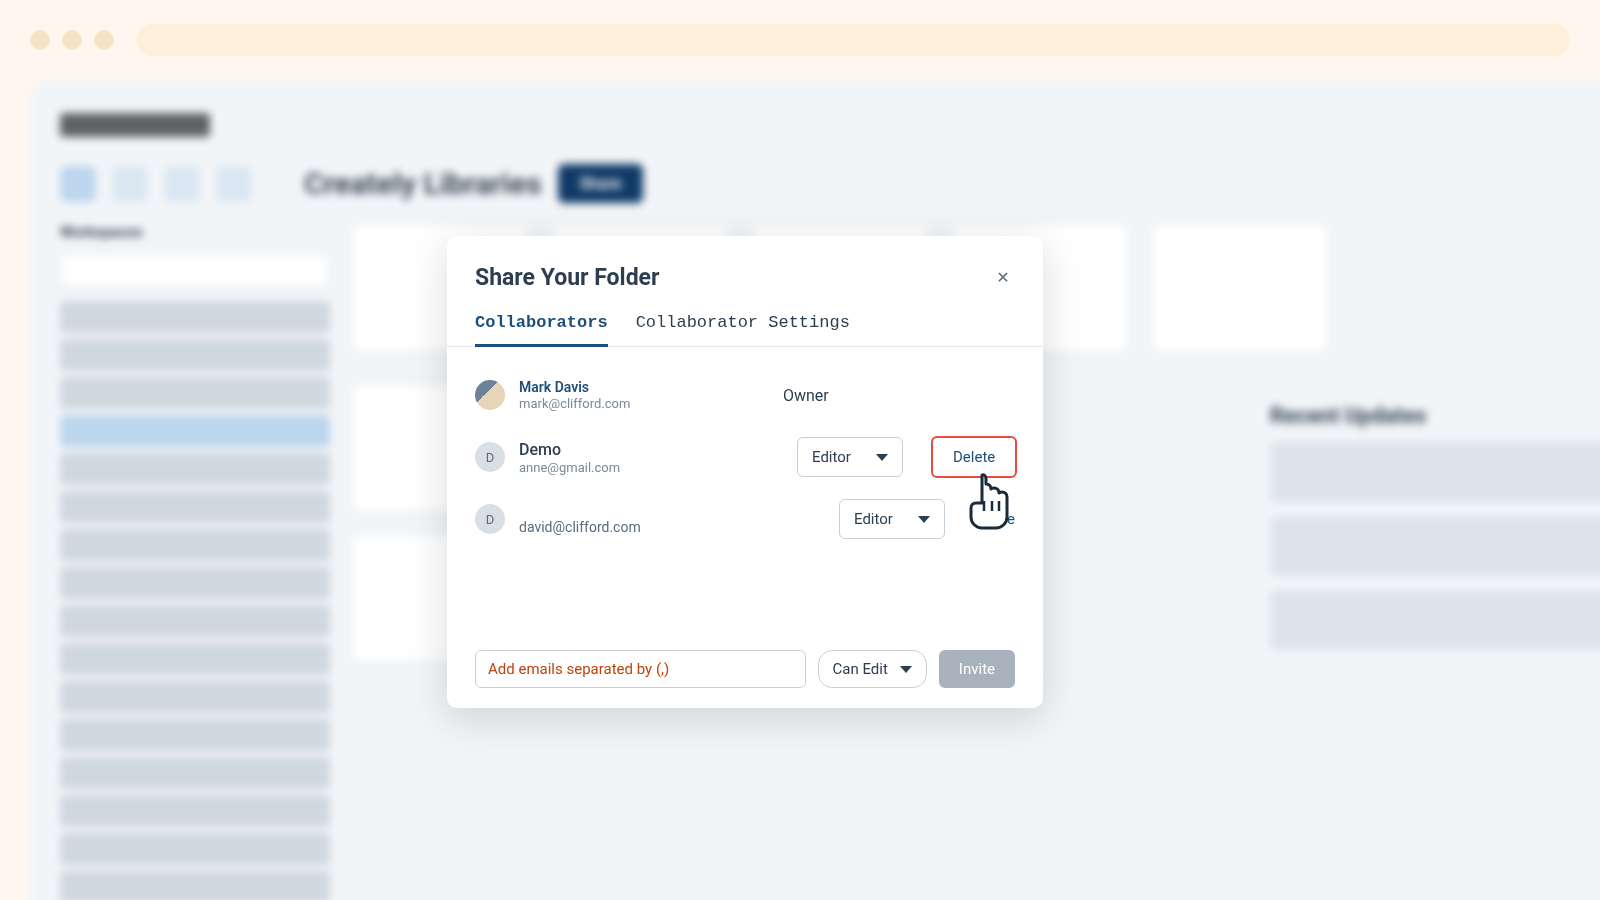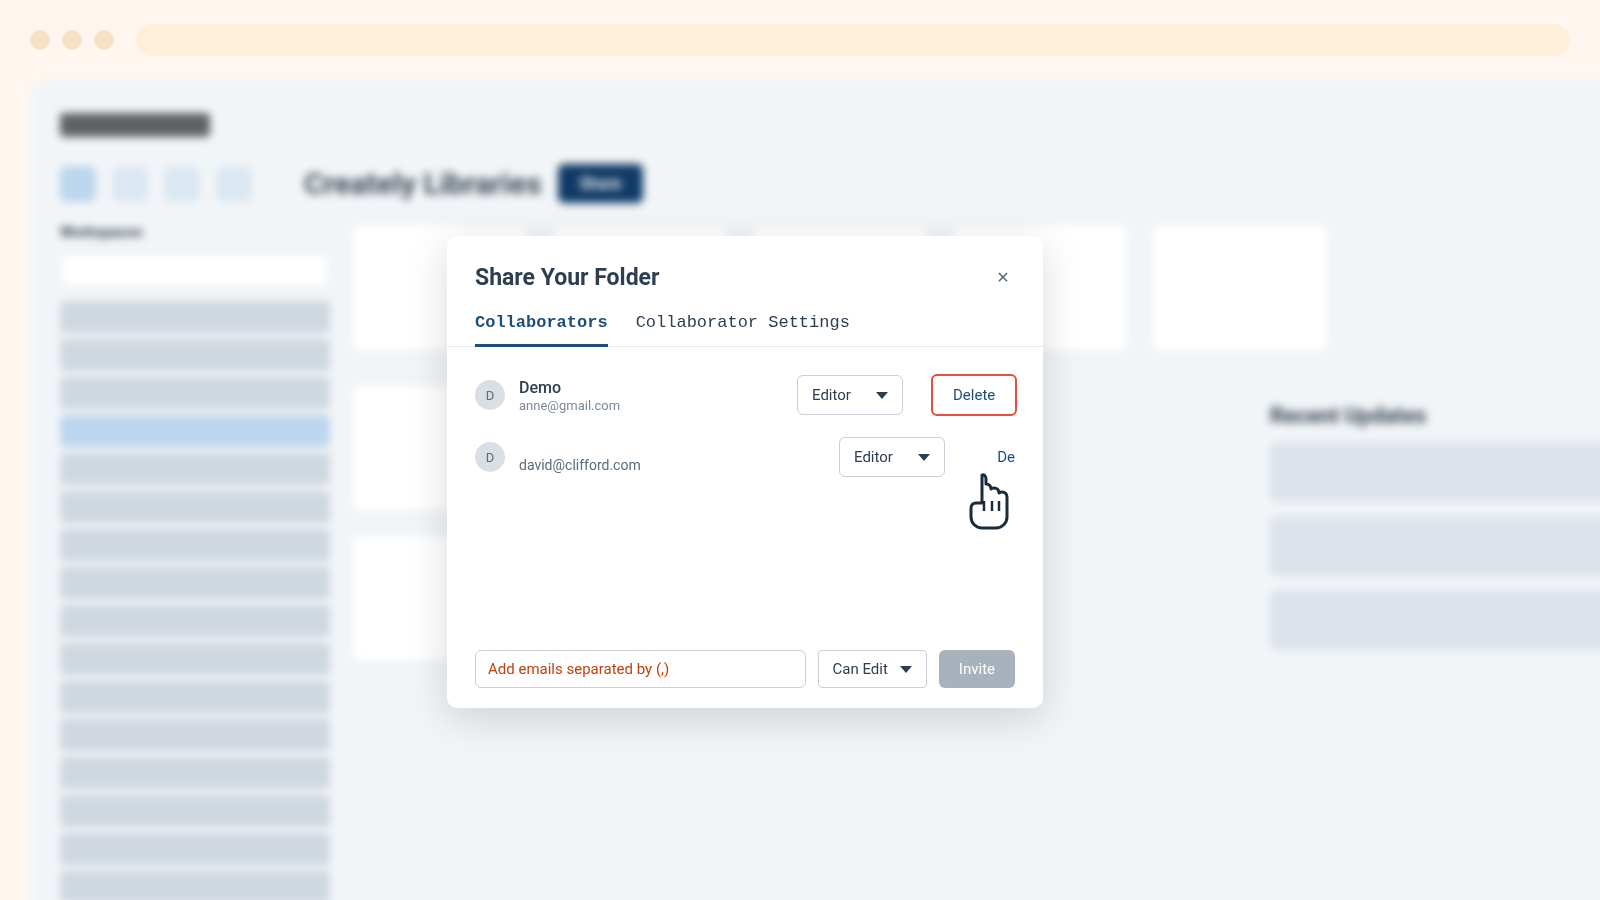--- a/index.html
+++ b/index.html
@@ -52,21 +52,21 @@
   .role{font-size:16px;color:#2c3e50;flex:0 0 150px;}
   .select{border:1px solid #c7d0d9;border-radius:6px;height:40px;padding:0 14px;display:flex;align-items:center;justify-content:space-between;width:106px;font-size:15px;color:#2c3e50;cursor:pointer;flex-shrink:0;}
   .caret{width:0;height:0;border-left:6px solid transparent;border-right:6px solid transparent;border-top:7px solid #2c3e50;}
   .gap{flex:1;}
   .del{font-size:15px;color:#1e4f7a;cursor:pointer;padding:10px 20px;border-radius:6px;}
   .del.hl{border:2px solid #e74c3c;}
   .invite{position:absolute;left:28px;right:28px;bottom:20px;}
   .inv-h{font-size:16px;color:#2c3e50;margin-bottom:12px;}
   .inv-row{display:flex;gap:12px;}
   .inv-input{flex:1;height:38px;border:1px solid #c7d0d9;border-radius:6px;padding:0 12px;font-size:15px;color:#c2410c;display:flex;align-items:center;}
-  .inv-sel{border:1px solid #c7d0d9;border-radius:4px;height:38px;padding:0 14px;display:flex;align-items:center;gap:12px;font-size:15px;color:#2c3e50;cursor:pointer;justify-content:center;}
+  .inv-sel{border:1px solid #c7d0d9;border-radius:14px;height:38px;padding:0 14px;display:flex;align-items:center;gap:12px;font-size:15px;color:#2c3e50;cursor:pointer;justify-content:center;}
   .inv-btn{background:#a7b2bd;color:#fff;border-radius:6px;height:38px;padding:2px 20px;font-size:15px;display:flex;align-items:center;cursor:pointer;}
   
   
   .cursor{position:absolute;left:964px;top:471px;z-index:20;pointer-events:none;}
 </style>
 </head>
 <body>
 
 <div class="chrome">
   <div class="dot"></div>
@@ -145,20 +145,28 @@
   <div class="modal-h">
     <div class="modal-title">Share Your Folder</div>
     <div class="close">✕</div>
   </div>
   <div class="tabs">
     <div class="tab active">Collaborators</div>
     <div class="tab">Collaborator Settings</div>
   </div>
   <div class="list">
 
+    <div class="row">
+      <div class="avatar photo"></div>
+      <div class="who">
+        <div class="nm">Mark Davis</div>
+        <div class="em">mark@clifford.com</div>
+      </div>
+      <div class="role">Owner</div>
+    </div>
 
     <div class="row">
       <div class="avatar">D</div>
       <div class="who">
         <div class="nm" style="color:#2c3e50;font-size:16px;font-weight:500">Demo</div>
         <div class="em">anne@gmail.com</div>
       </div>
       <div style="width:42px"></div>
       <div class="select">
         <span>Editor</span>

